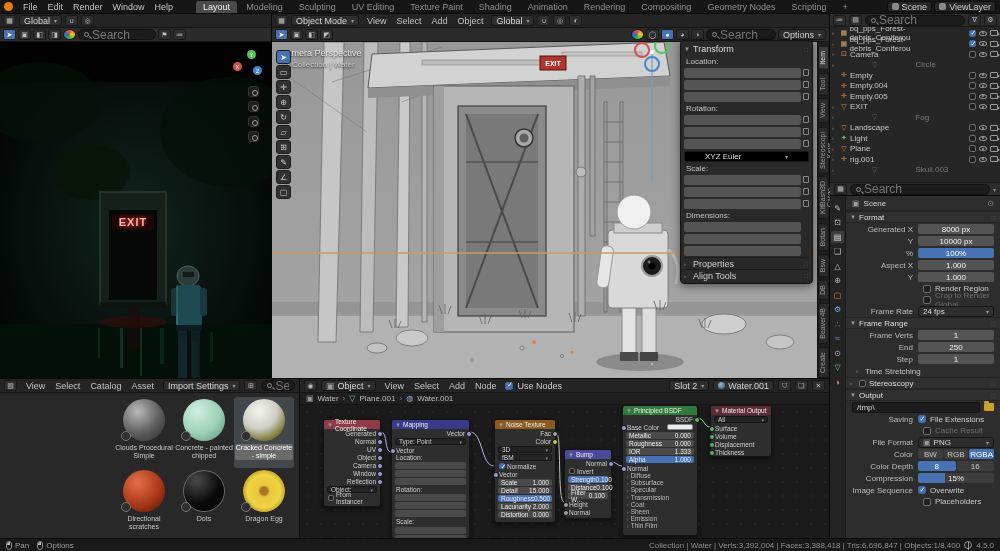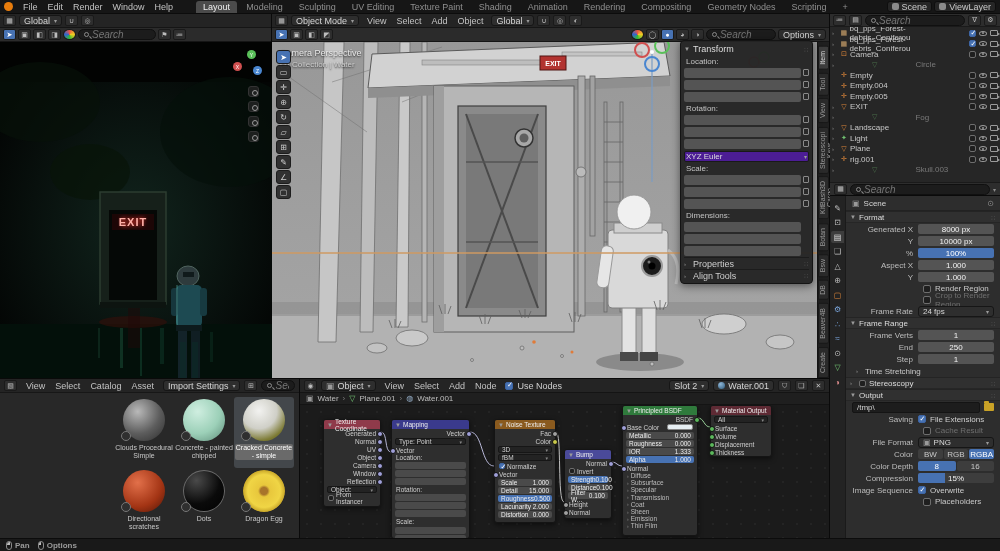--- a/index.html
+++ b/index.html
@@ -13,21 +13,21 @@
   .tabs{display:flex;margin-left:16px;gap:2px;}
   .tab{padding:1px 7px;border-radius:3px 3px 0 0;color:#8f8f8f;}
   .tab[data-active="true"]{background:#4b4b4b;color:#eee;}
   .topbar .spacer{flex:1;}
   .idpill{display:flex;align-items:center;gap:3px;background:#262626;border:1px solid #0e0e0e;border-radius:3px;padding:0 4px;height:11px;color:#c9c9c9;}
   .idpill .mini{width:7px;height:7px;border-radius:2px;background:#8a8a8a;}
   
   .icbtn{width:13px;height:11px;background:#2e2e2e;border:1px solid #1a1a1a;border-radius:2px;display:flex;align-items:center;justify-content:center;font-size:7px;color:#bdbdbd;}
   .icbtn.on{background:#4772b3;color:#fff;}
   .searchpill{display:flex;align-items:center;gap:3px;background:#1c1c1c;border:1px solid #101010;border-radius:7px;padding:0 5px;height:11px;color:#7f7f7f;flex:1;min-width:0;}
-  .searchpill input{background:transparent;border:0;outline:0;color:#bbb;font-size:10px;width:100%;padding:0;font-style:italic;}
+  .searchpill input{background:transparent;border:0;outline:0;color:#bbb;font-size:12px;width:100%;padding:0;}
   .lens{width:5px;height:5px;border:1px solid #8a8a8a;border-radius:50%;position:relative;flex:none;}
   .lens::after{content:"";position:absolute;left:4px;top:4px;width:3px;height:1px;background:#8a8a8a;transform:rotate(45deg);}
   .cb{width:8px;height:8px;border:1px solid #6e6e6e;border-radius:2px;background:#1f1f1f;flex:none;position:relative;}
   .cb[data-on="true"]{background:#4772b3;border-color:#3d65a5;}
   .cb[data-on="true"]::after{content:"✓";position:absolute;left:0.5px;top:-1.5px;font-size:7px;color:#fff;}
   .ddown{display:flex;align-items:center;background:#2e2e2e;border:1px solid #161616;border-radius:3px;padding:0 4px;height:11px;color:#d5d5d5;}
   .ddown .car{margin-left:auto;color:#9a9a9a;font-size:6px;padding-left:4px;}
   .eye{width:8px;height:5px;border:1px solid #9a9a9a;border-radius:50%;position:relative;}
   .eye::after{content:"";position:absolute;left:2px;top:0.5px;width:2px;height:2px;border-radius:50%;background:#9a9a9a;}
   .camic{width:8px;height:6px;border:1px solid #9a9a9a;border-radius:1px;position:relative;}
@@ -60,21 +60,21 @@
   .tpanel .phead{display:flex;align-items:center;gap:3px;height:12px;color:#ddd;}
   .grip{margin-left:auto;color:#6a6a6a;font-size:6px;letter-spacing:1px;}
   .tgl{color:#9a9a9a;font-size:6px;width:6px;}
   .tsec{font-size:8px;color:#c3c3c3;margin:2px 0 1px 2px;}
   .trow{display:flex;align-items:center;gap:2px;height:11px;margin-bottom:1px;}
   .tfield{flex:1;display:flex;background:#545454;border-radius:2px;height:10px;align-items:center;padding:0 4px;color:#f0f0f0;font-size:8px;}
   .tfield .ax{color:#d8d8d8;margin-right:4px;}
   .tfield .val{margin-left:auto;}
   .lockd{width:6px;height:7px;border:1px solid #8a8a8a;border-radius:1px;flex:none;position:relative;top:0;}
   [data-locks="false"] .lockd{visibility:hidden;}
-  .teuler{background:#4c1d95;border:1px solid #191919;border-radius:2px;height:11px;display:flex;align-items:center;padding:0 1px;margin:2px 0;color:#ddd;font-size:8px;}
+  .teuler{background:#000000;border:1px solid #191919;border-radius:2px;height:11px;display:flex;align-items:center;padding:0 20px;margin:2px 0;color:#ddd;font-size:8px;}
   .tcollapsed{display:flex;align-items:center;gap:3px;height:12px;border-top:1px solid #1c1c1c;color:#cdcdcd;}
   
   .outl{left:830px;top:14px;width:170px;height:182px;background:#262626;border-bottom:1px solid #0a0a0a;display:flex;flex-direction:column;}
   .outl .ohead{height:13px;background:#2d2d2d;display:flex;align-items:center;gap:3px;padding:0 3px;border-bottom:1px solid #1a1a1a;}
   .olist{flex:1;overflow:hidden;padding:1px 2px;}
   .orow{display:flex;align-items:center;height:10.5px;gap:2px;font-size:8px;color:#c8c8c8;}
   .orow[data-dim="true"]{color:#7a7a7a;gap:38px;}
   .orow[data-dim="true"] .oglyph{opacity:.45;}
   .orow .exp{width:6px;color:#8a8a8a;font-size:6px;}
   .oglyph{font-size:7px;width:8px;text-align:center;}
@@ -151,21 +151,21 @@
   .nsub .exp{font-size:5px;color:#8a8a8a;}
   .ncheck{display:flex;align-items:center;gap:2px;padding:0 4px;height:8px;}
   .ncheck .cb{width:6px;height:6px;}
   .swatch{width:26px;height:6px;background:#e6eef2;border-radius:2px;margin-left:auto;border:1px solid #888;}
   .wires{position:absolute;left:0;top:0;pointer-events:none;}
   
   .status{left:0;top:538px;width:1000px;height:13px;background:#191919;border-top:1px solid #0c0c0c;display:flex;align-items:center;gap:8px;padding:0 6px;color:#9a9a9a;font-size:8px;}
   .status .right{margin-left:auto;display:flex;align-items:center;gap:4px;color:#8f8f8f;}
   .globe{width:8px;height:8px;border:1px solid #8f8f8f;border-radius:50%;position:relative;}
   .globe::after{content:"";position:absolute;left:3px;top:0;width:1px;height:8px;background:#8f8f8f;}
-  .hgroup{display:flex;align-items:flex-start;gap:3px;font-weight:bold;}
+  .hgroup{display:flex;align-items:flex-start;gap:3px;}
 </style>
 </head>
 <body>
 
 <div class="app">
 
   <div class="abs topbar">
     <div class="logo"></div>
     <div style="display:flex;">
 
@@ -877,21 +877,21 @@
         </div>
         </div>
       <div>
 
       <div class="pcheckrow">
           <span class="cb" data-on="false"></span>
           <span>Render Region</span>
         </div>
           <div class="pcheckrow" data-dim="true">
           <span class="cb" data-on="false"></span>
-          <span>Crop to Render Region</span>
+          <span>Crop to Render Global</span>
         </div>
         </div>
       <div class="prow">
         <span class="plab">Frame Rate</span>
         <span class="ddown pdd">
             <span>24 fps</span>
             <span class="car">▾</span>
           </span>
       </div>
 
@@ -1397,14 +1397,19 @@
 
   <div class="abs status">
     <span class="hgroup">
         <span class="mouseic"></span>
         <span>Pan</span>
       </span>
     <span class="hgroup">
         <span class="mouseic"></span>
         <span>Options</span>
       </span>
+    <span class="right">
+      <span>Collection | Water | Verts:3,392,004 | Faces:3,388,418 | Tris:6,696,847 | Objects:1/8,400</span>
+      <span class="globe"></span>
+      <span>4.5.0</span>
+    </span>
   </div>
 </div>
 
 </body></html>

